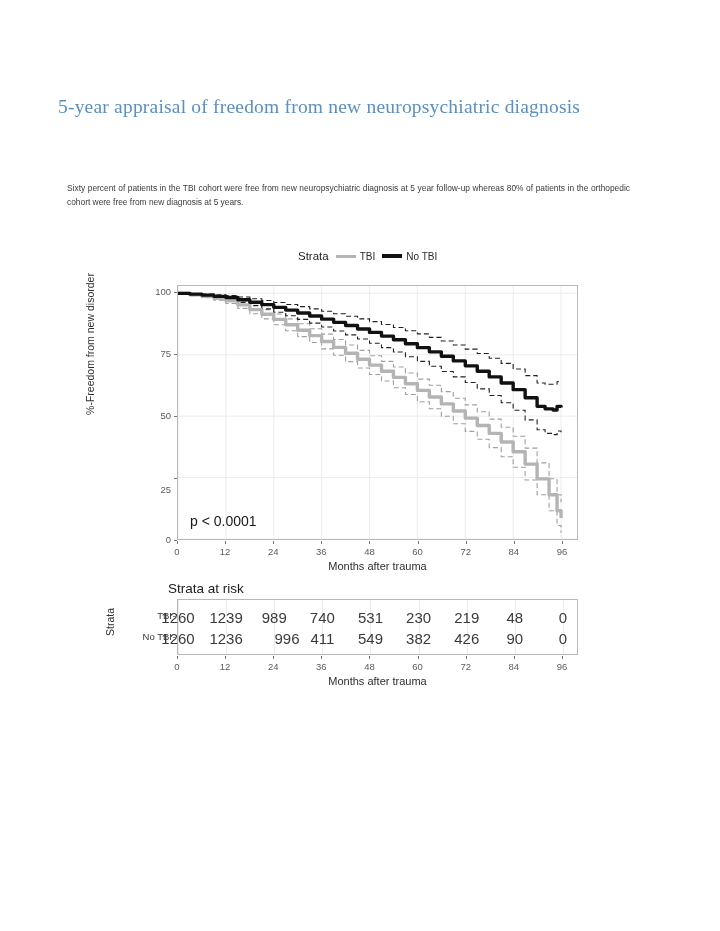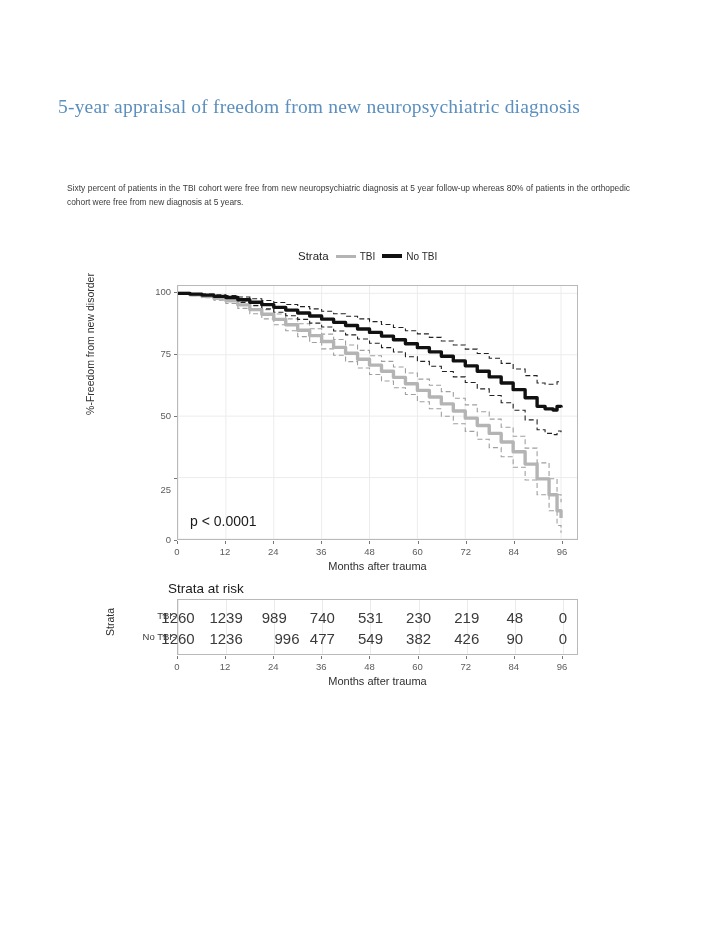--- a/index.html
+++ b/index.html
@@ -357,21 +357,21 @@
           <div class="risk-cell" style="left: 96.24px; top: 17px;">989</div>
           <div class="risk-cell" style="left: 144.36px; top: 17px;">740</div>
           <div class="risk-cell" style="left: 192.48px; top: 17px;">531</div>
           <div class="risk-cell" style="left: 240.6px; top: 17px;">230</div>
           <div class="risk-cell" style="left: 288.72px; top: 17px;">219</div>
           <div class="risk-cell" style="left: 336.84px; top: 17px;">48</div>
           <div class="risk-cell" style="left: 384.96px; top: 17px;">0</div>
           <div class="risk-cell" style="left: 0px; top: 38px;">1260</div>
           <div class="risk-cell" style="left: 48.12px; top: 38px;">1236</div>
           <div class="risk-cell" style="left: 109px; top: 38px;">996</div>
-          <div class="risk-cell" style="left: 144.36px; top: 38px;">477</div>
+          <div class="risk-cell" style="left: 144.36px; top: 38px;">411</div>
           <div class="risk-cell" style="left: 192.48px; top: 38px;">549</div>
           <div class="risk-cell" style="left: 240.6px; top: 38px;">382</div>
           <div class="risk-cell" style="left: 288.72px; top: 38px;">426</div>
           <div class="risk-cell" style="left: 336.84px; top: 38px;">90</div>
           <div class="risk-cell" style="left: 384.96px; top: 38px;">0</div>
         </div>
     </div>
     <div class="risk-xtick-wrap">
         <div class="xtick" style="left: 0px;">0</div>
         <div class="xtick-mark" style="left: 0px;"></div>

